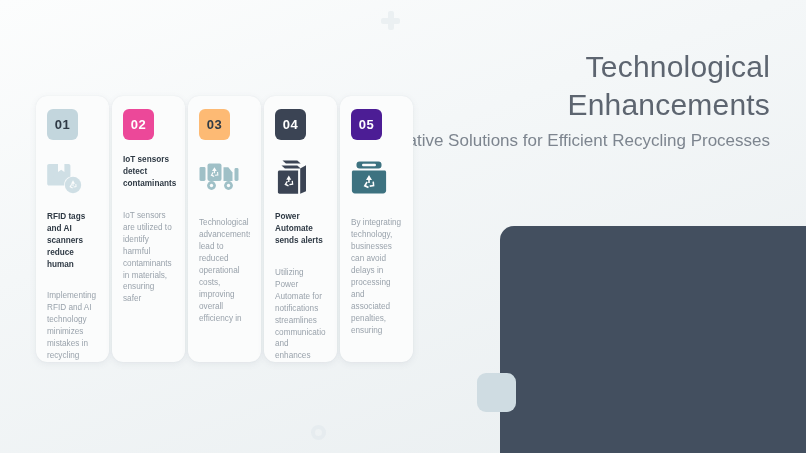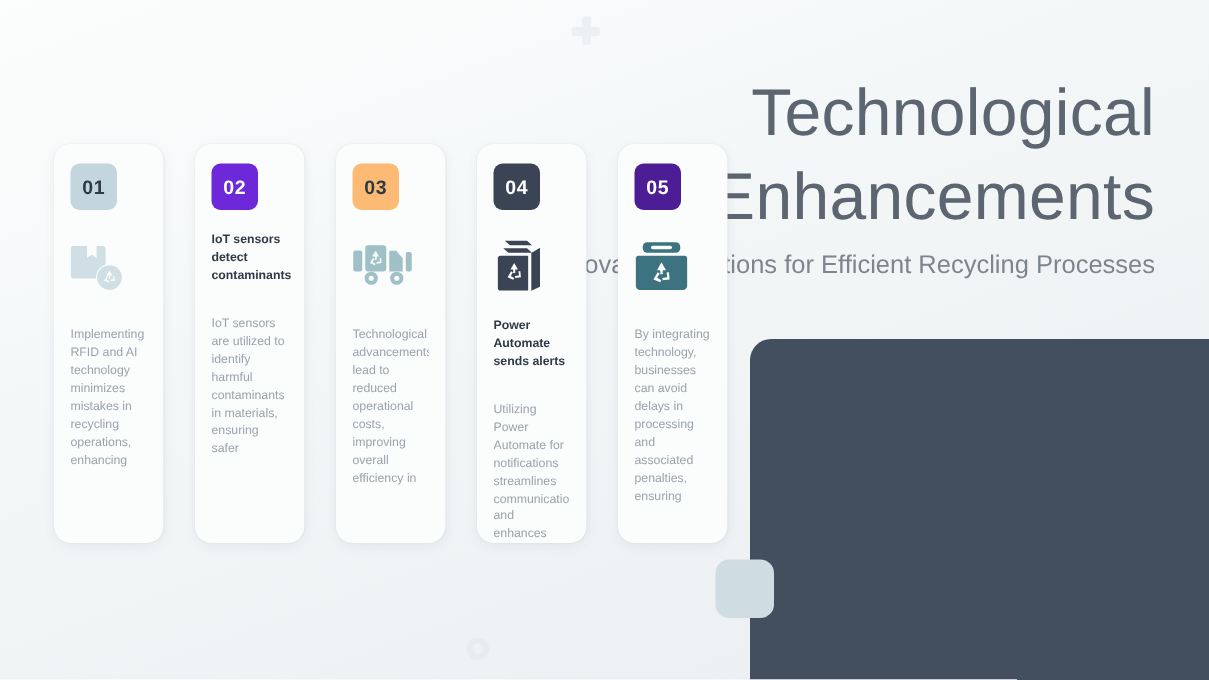--- a/index.html
+++ b/index.html
@@ -47,40 +47,40 @@
   }
 
   
   .heading {
     position: absolute; right: 36px; top: 48px;
     width: 430px;
     text-align: right;
     z-index: 3;
   }
   .heading h1 {
-    font-size: 44px;
+    font-size: 30px;
     line-height: 1.27;
     font-weight: 400;
     color: #5d6570;
     letter-spacing: .2px;
   }
   .heading .subtitle {
     margin-top: 6px;
     font-size: 17px;
     line-height: 1.3;
     font-weight: 400;
     color: #7d858f;
   }
 
   
   .cards {
     position: absolute;
     left: 36px; top: 96px;
     display: flex;
-    gap: 21px;
+    gap: 3px;
     z-index: 4;
   }
   .card {
     width: 73px;
     height: 266px;
     background: #fbfcfc;
     border-radius: 11px;
     box-shadow: 0 2px 7px rgba(90,105,120,.09), 0 0 1px rgba(90,105,120,.12);
     padding: 13px 11px 0 11px;
     display: flex;
@@ -137,24 +137,25 @@
     <div class="card">
       <div class="badge" style="background:#c3d6dd;color:#2f3a45">01</div>
       <div class="card-icon">
         <svg width="36" height="34" viewBox="0 0 36 34">
           <path fill="#cfdfe5" d="M2 4h9v8l3.2-2.2L17.4 12V4h4.2c1 0 1.8.8 1.8 1.8v10.6a8.6 8.6 0 0 0-6.3 9.2H2c-1 0-1.8-.8-1.8-1.8V5.8C.2 4.8 1 4 2 4z"></path>
           <path fill="#cfdfe5" d="M6.6 16.4l1.1 2.3 2.3 1.1-2.3 1.1-1.1 2.3-1.1-2.3L3.2 19.8l2.3-1.1z"></path>
           <circle fill="#cfdfe5" cx="26" cy="25" r="8.2"></circle>
           <path fill="#fbfcfc" d="M26 20.3l2 3.4h-1.5v2.2h-1v-2.2H24zM22.4 27.1l1.8-3.1.9.5-1.1 1.9 1.9 1.1-.5.9zM29.6 27.1l-3 .4-.1-1 2.1-.3-.3-2.1 1-.1z"></path>
         </svg>
       </div>
+      <div class="card-title">RFID tags and AI scanners reduce human</div>
       <div class="card-body">Implementing RFID and AI technology minimizes mistakes in recycling operations, enhancing</div>
     </div>
     <div class="card">
-      <div class="badge" style="background:#6d28d9;color:#ffffff">02</div>
+      <div class="badge" style="background:#ec4899;color:#ffffff">02</div>
       <div class="card-title">IoT sensors detect contaminants</div>
       <div class="card-body">IoT sensors are utilized to identify harmful contaminants in materials, ensuring safer</div>
     </div>
     <div class="card">
       <div class="badge" style="background:#fdba74;color:#2f3a45">03</div>
       <div class="card-icon">
         <svg width="40" height="30" viewBox="0 0 40 30">
           <rect fill="#9fc0c7" x="0.5" y="5" width="6" height="14" rx="1.4"></rect>
           <rect fill="#9fc0c7" x="8.5" y="1.5" width="14" height="17.5" rx="2"></rect>
           <path fill="#fbfcfc" d="M15.5 5.2l2.2 3.8h-1.6v2.3h-1.2V9H13zM11.6 13.4l2-3.4 1 .6-1.2 2.1 2 1.2-.5 1zM19.4 13.4l-3.3.4-.1-1.1 2.3-.3-.3-2.3 1.1-.1z"></path>

